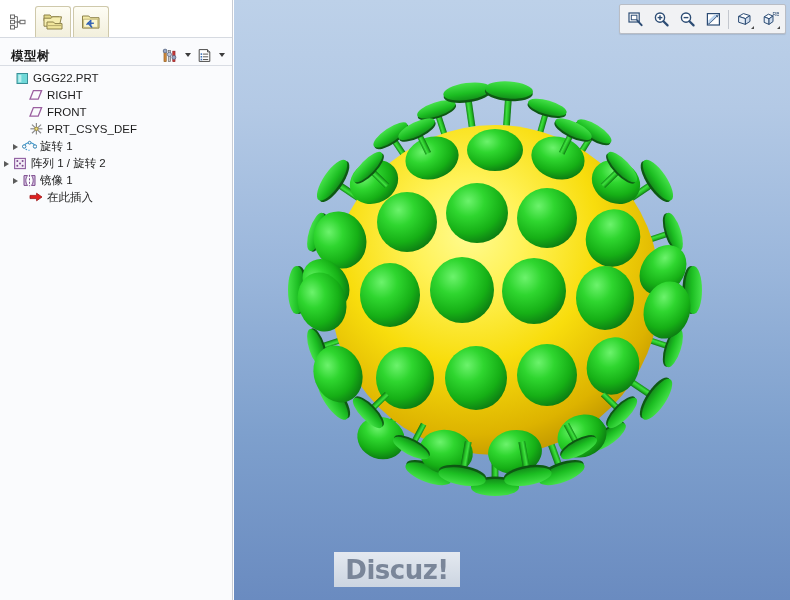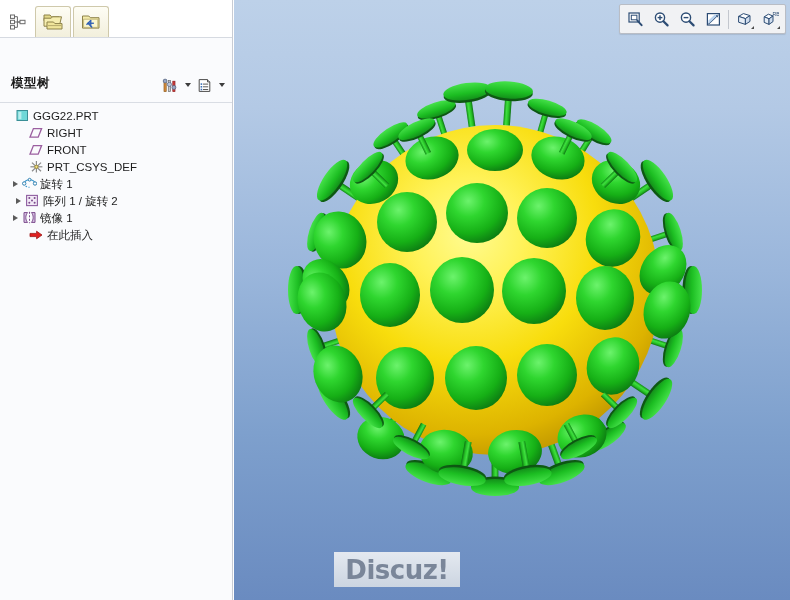--- a/index.html
+++ b/index.html
@@ -37,24 +37,23 @@
   .tabicon.boxed{
     background:linear-gradient(#fefdf5,#f2efdc);
     border:1px solid #cfc9ab;
     border-bottom:none;
     border-radius:3px 3px 0 0;
   }
 
   
   #panel-title-row{
     position:relative;height:27px;flex:0 0 27px;
-    display:flex;align-items:flex-start;
+    display:flex;align-items:flex-end;
     background:#fafbfd;
     border-bottom:1px solid #d9dde4;
-    margin-top:37px;
   }
   #panel-title{
     font-size:12.5px;color:#1b1b1b;font-weight:bold;
     margin-left:11px;letter-spacing:.5px;
   }
   #panel-title-tools{
     margin-left:auto;display:flex;align-items:center;
     padding-right:5px;gap:1px;
   }
   .tbtn{
@@ -70,21 +69,21 @@
     border-top:4px solid #3d3d3d;
   }
 
   
   #tree{
     flex:1 1 auto;overflow:hidden;position:relative;
     padding-top:4px;
     background:#fafbfd;
   }
   .trow{
-    height:17px;display:flex;align-items:center;
+    height:17px;display:flex;
     font-size:11.5px;color:#1d1d1d;white-space:nowrap;
     position:relative;
   }
   .texp{
     width:11px;height:17px;display:flex;align-items:center;justify-content:center;flex:0 0 11px;
   }
   .texp.has::after{
     content:"";width:0;height:0;
     border-top:3.5px solid transparent;border-bottom:3.5px solid transparent;
     border-left:5px solid #5b5b5b;
@@ -274,21 +273,21 @@
             <path d="M2.2 6.5 C2.2 4.3 5 2.7 7.6 2.7 C10.2 2.7 13 4.3 13 6.5" fill="none" stroke="#3f9bd1" stroke-width="1.1"></path>
             <path d="M2.2 6.5 C2.2 8.7 5 10.3 7.6 10.3" fill="none" stroke="#3f9bd1" stroke-width="1.1" stroke-dasharray="1.6 1.4"></path>
             <circle cx="2.2" cy="6.5" r="1.7" fill="#ffffff" stroke="#2e7fb0" stroke-width="1"></circle>
             <circle cx="13" cy="6.5" r="1.7" fill="#ffffff" stroke="#2e7fb0" stroke-width="1"></circle>
             <circle cx="7.6" cy="2.7" r="1.4" fill="#ffffff" stroke="#2e7fb0" stroke-width="1"></circle>
           </svg>
         </span>
         <span class="tlabel">旋转 1</span>
       </div>
 
-      <div class="trow" style="padding-left:13px">
+      <div class="trow" style="padding-left:1px">
         <span class="texp has"></span>
         <span class="ticon">
           <svg width="14" height="13" viewBox="0 0 14 13">
             <rect x="1.6" y="1.4" width="10.8" height="10.2" fill="#f2eaf6" stroke="#8f5ea0" stroke-width="1.1"></rect>
             <g fill="#7b4a8c">
               <circle cx="4.3" cy="4.1" r="1"></circle>
                 <circle cx="9.6" cy="4.1" r="1"></circle>
               <circle cx="4.3" cy="8.8" r="1"></circle>
                 <circle cx="9.6" cy="8.8" r="1"></circle>
               <circle cx="7" cy="6.4" r="1"></circle>

